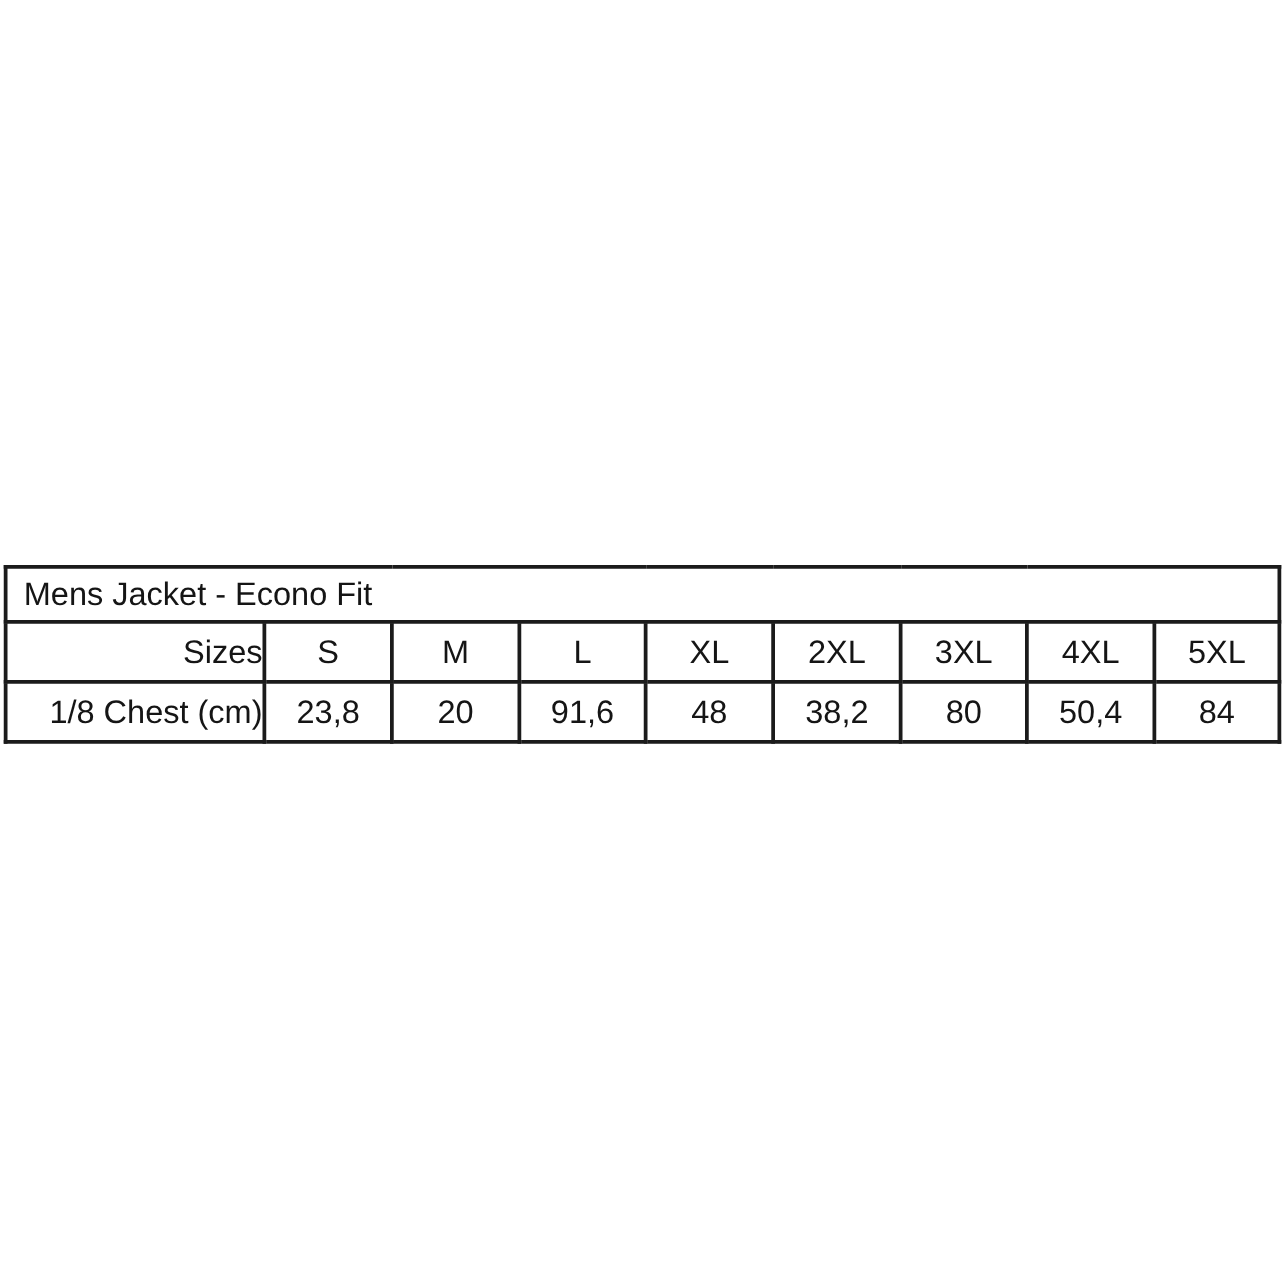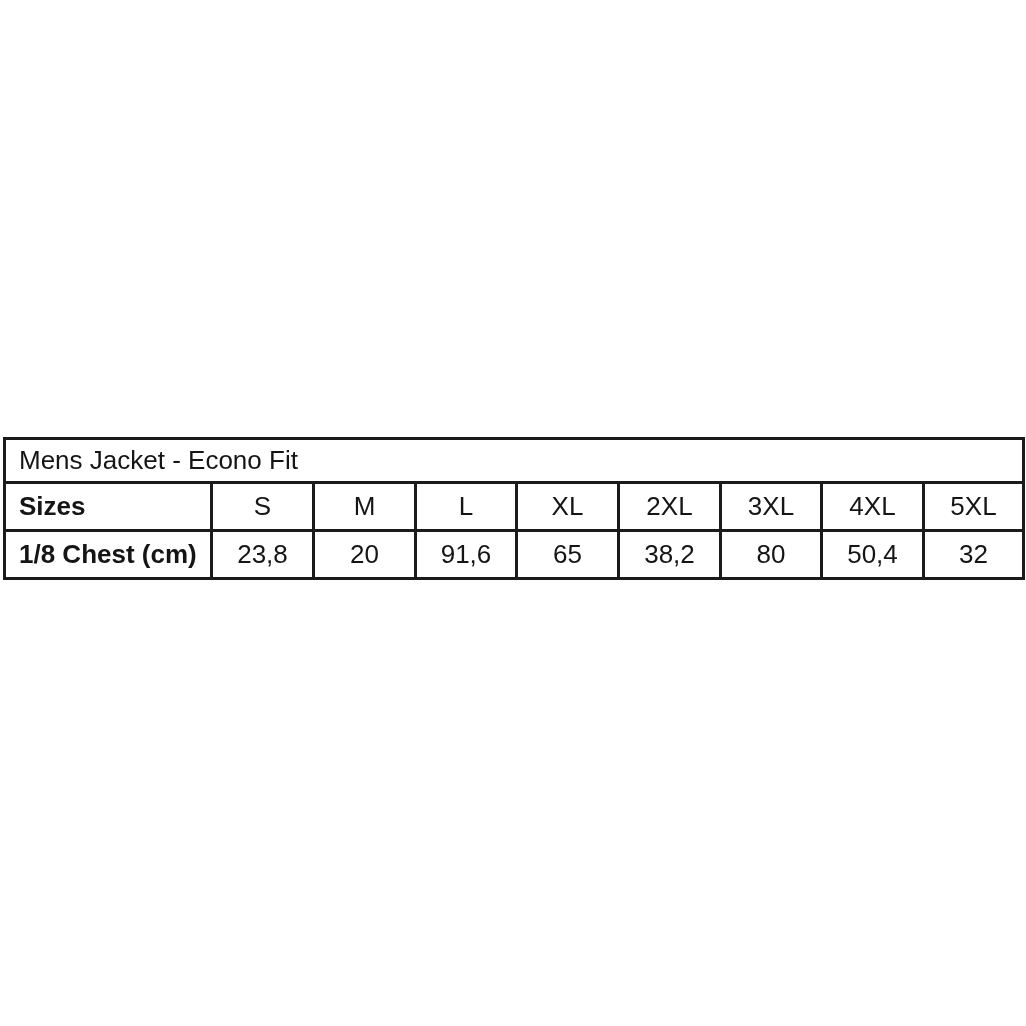--- a/index.html
+++ b/index.html
@@ -10,21 +10,21 @@
     width: 1026px;
     height: 1026px;
     background: #ffffff;
     font-family: "Liberation Sans", sans-serif;
     position: relative;
     overflow: hidden;
   }
   .size-chart {
     position: absolute;
     left: 3px;
-    top: 437px;
+    top: 452px;
     width: 1019px;
     border-collapse: collapse;
     table-layout: fixed;
     background: #ffffff;
   }
   .size-chart td {
     border: 3px solid #1b1b1b;
     font-size: 26px;
     color: #151515;
     background: #ffffff;
@@ -33,23 +33,22 @@
     white-space: nowrap;
     overflow: hidden;
   }
   .title-cell {
     height: 41px;
     text-align: left;
     padding-left: 13px !important;
   }
   .label-cell {
     height: 45px;
-    text-align: left;
+    text-align: right;
     padding-left: 13px !important;
-    font-weight: bold;
   }
   .head-cell, .val-cell {
     height: 45px;
     text-align: center;
   }
 </style>
 </head>
 <body>
 
 <table class="size-chart">
@@ -77,20 +76,20 @@
       <td class="head-cell">2XL</td>
       <td class="head-cell">3XL</td>
       <td class="head-cell">4XL</td>
       <td class="head-cell">5XL</td>
     </tr>
     <tr>
       <td class="label-cell">1/8 Chest (cm)</td>
       <td class="val-cell">23,8</td>
       <td class="val-cell">20</td>
       <td class="val-cell">91,6</td>
-      <td class="val-cell">65</td>
+      <td class="val-cell">48</td>
       <td class="val-cell">38,2</td>
       <td class="val-cell">80</td>
       <td class="val-cell">50,4</td>
-      <td class="val-cell">32</td>
+      <td class="val-cell">84</td>
     </tr>
   </tbody>
 </table>
 
 </body></html>

